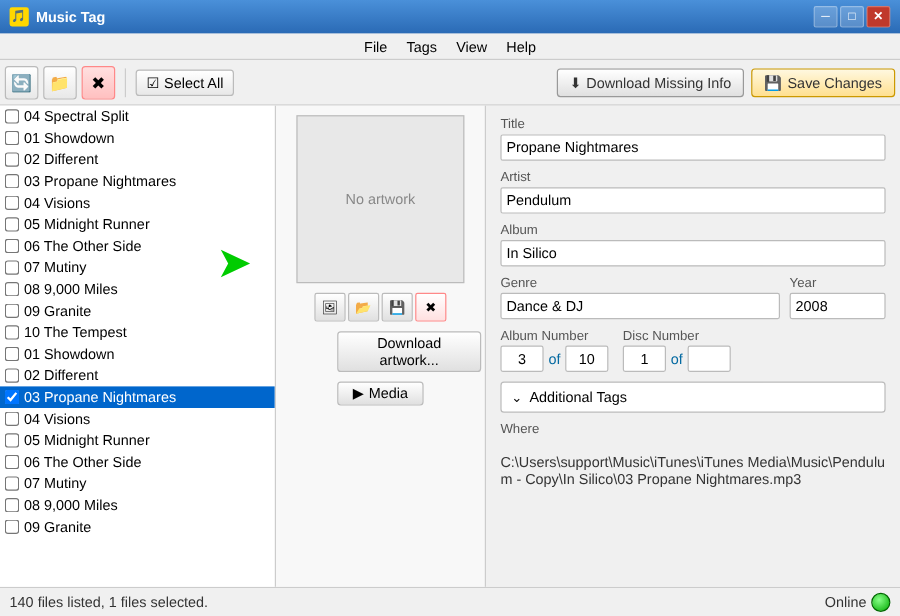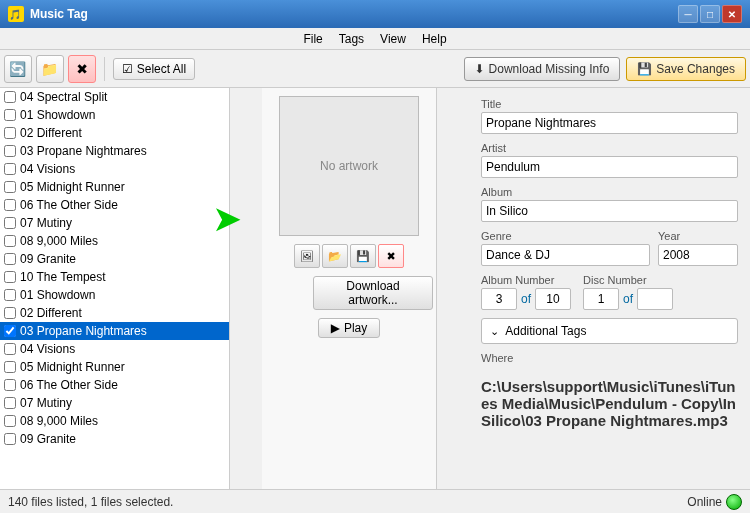--- a/index.html
+++ b/index.html
@@ -121,21 +121,20 @@
       cursor: pointer;
       font-size: 12px;
       display: flex; align-items: center; gap: 4px;
       color: #333;
     }
 
     
     .main-content {
       display: flex;
       height: calc(513px - 28px - 22px - 38px - 24px);
-      gap: 32px;
     }
 
     
     .file-list-container {
       width: 230px;
       border-right: 1px solid #ccc;
       background: white;
       display: flex;
       flex-direction: column;
       overflow: hidden;
@@ -301,21 +300,21 @@
       padding: 5px 8px;
       cursor: pointer;
       display: flex;
       align-items: center;
       gap: 6px;
       margin-bottom: 8px;
     }
 
     .where-section {}
     .where-label { font-size: 11px; color: #555; margin-bottom: 14px; }
-    .where-path { font-size: 15px; color: #333; word-break: break-all; font-weight: bold; }
+    .where-path { font-size: 12px; color: #333; word-break: break-all; }
 
     
     .status-bar {
       height: 24px;
       background: #f0f0f0;
       border-top: 1px solid #ccc;
       display: flex;
       align-items: center;
       padding: 0 8px;
       font-size: 12px;
@@ -473,21 +472,21 @@
       <button class="art-btn" title="Add artwork">🖼</button>
       <button class="art-btn" title="Load artwork">📂</button>
       <button class="art-btn" title="Save artwork">💾</button>
       <button class="art-btn delete" title="Remove artwork">✖</button>
     </div>
     <button class="download-artwork-btn">
       <span>Download artwork...</span>
     </button>
     <button class="play-btn">
       <span>▶</span>
-      <span>Play</span>
+      <span>Media</span>
     </button>
   </div>
 
   <div class="right-panel">
 
     <div class="field-group">
       <div class="field-label">Title</div>
       <input class="field-input" type="text" id="title-input" value="Propane Nightmares" style="">
     </div>
 

